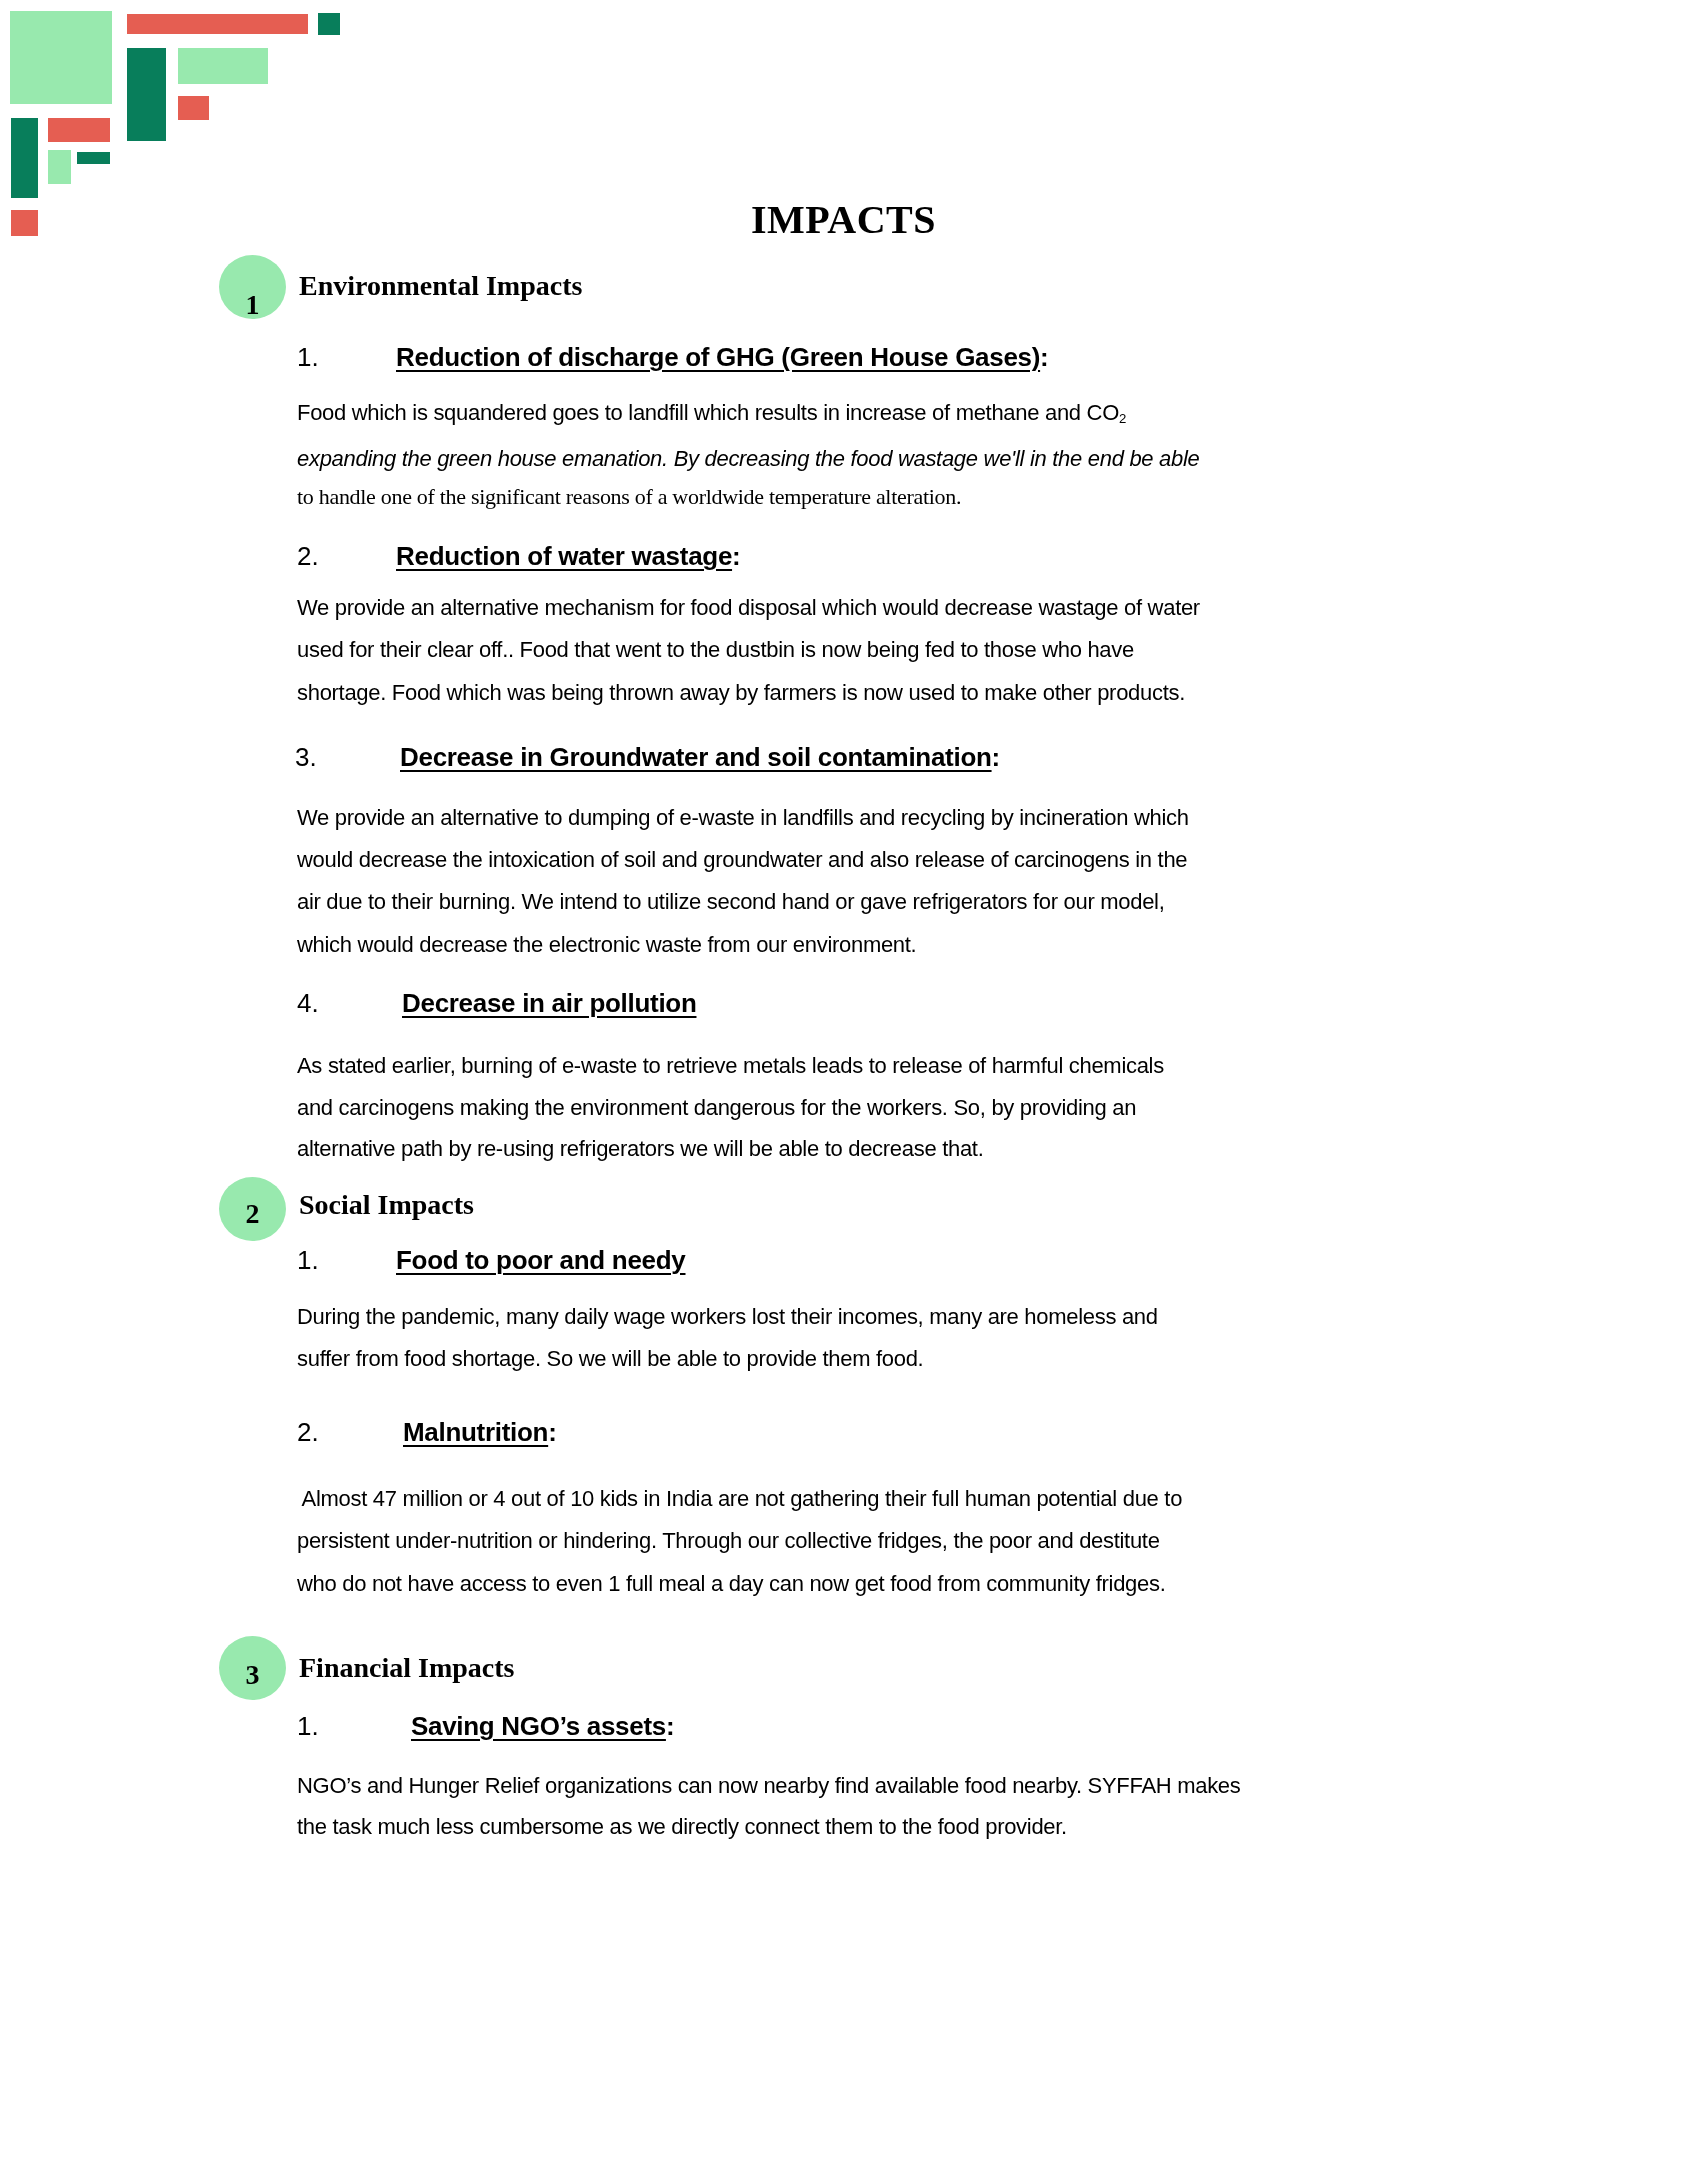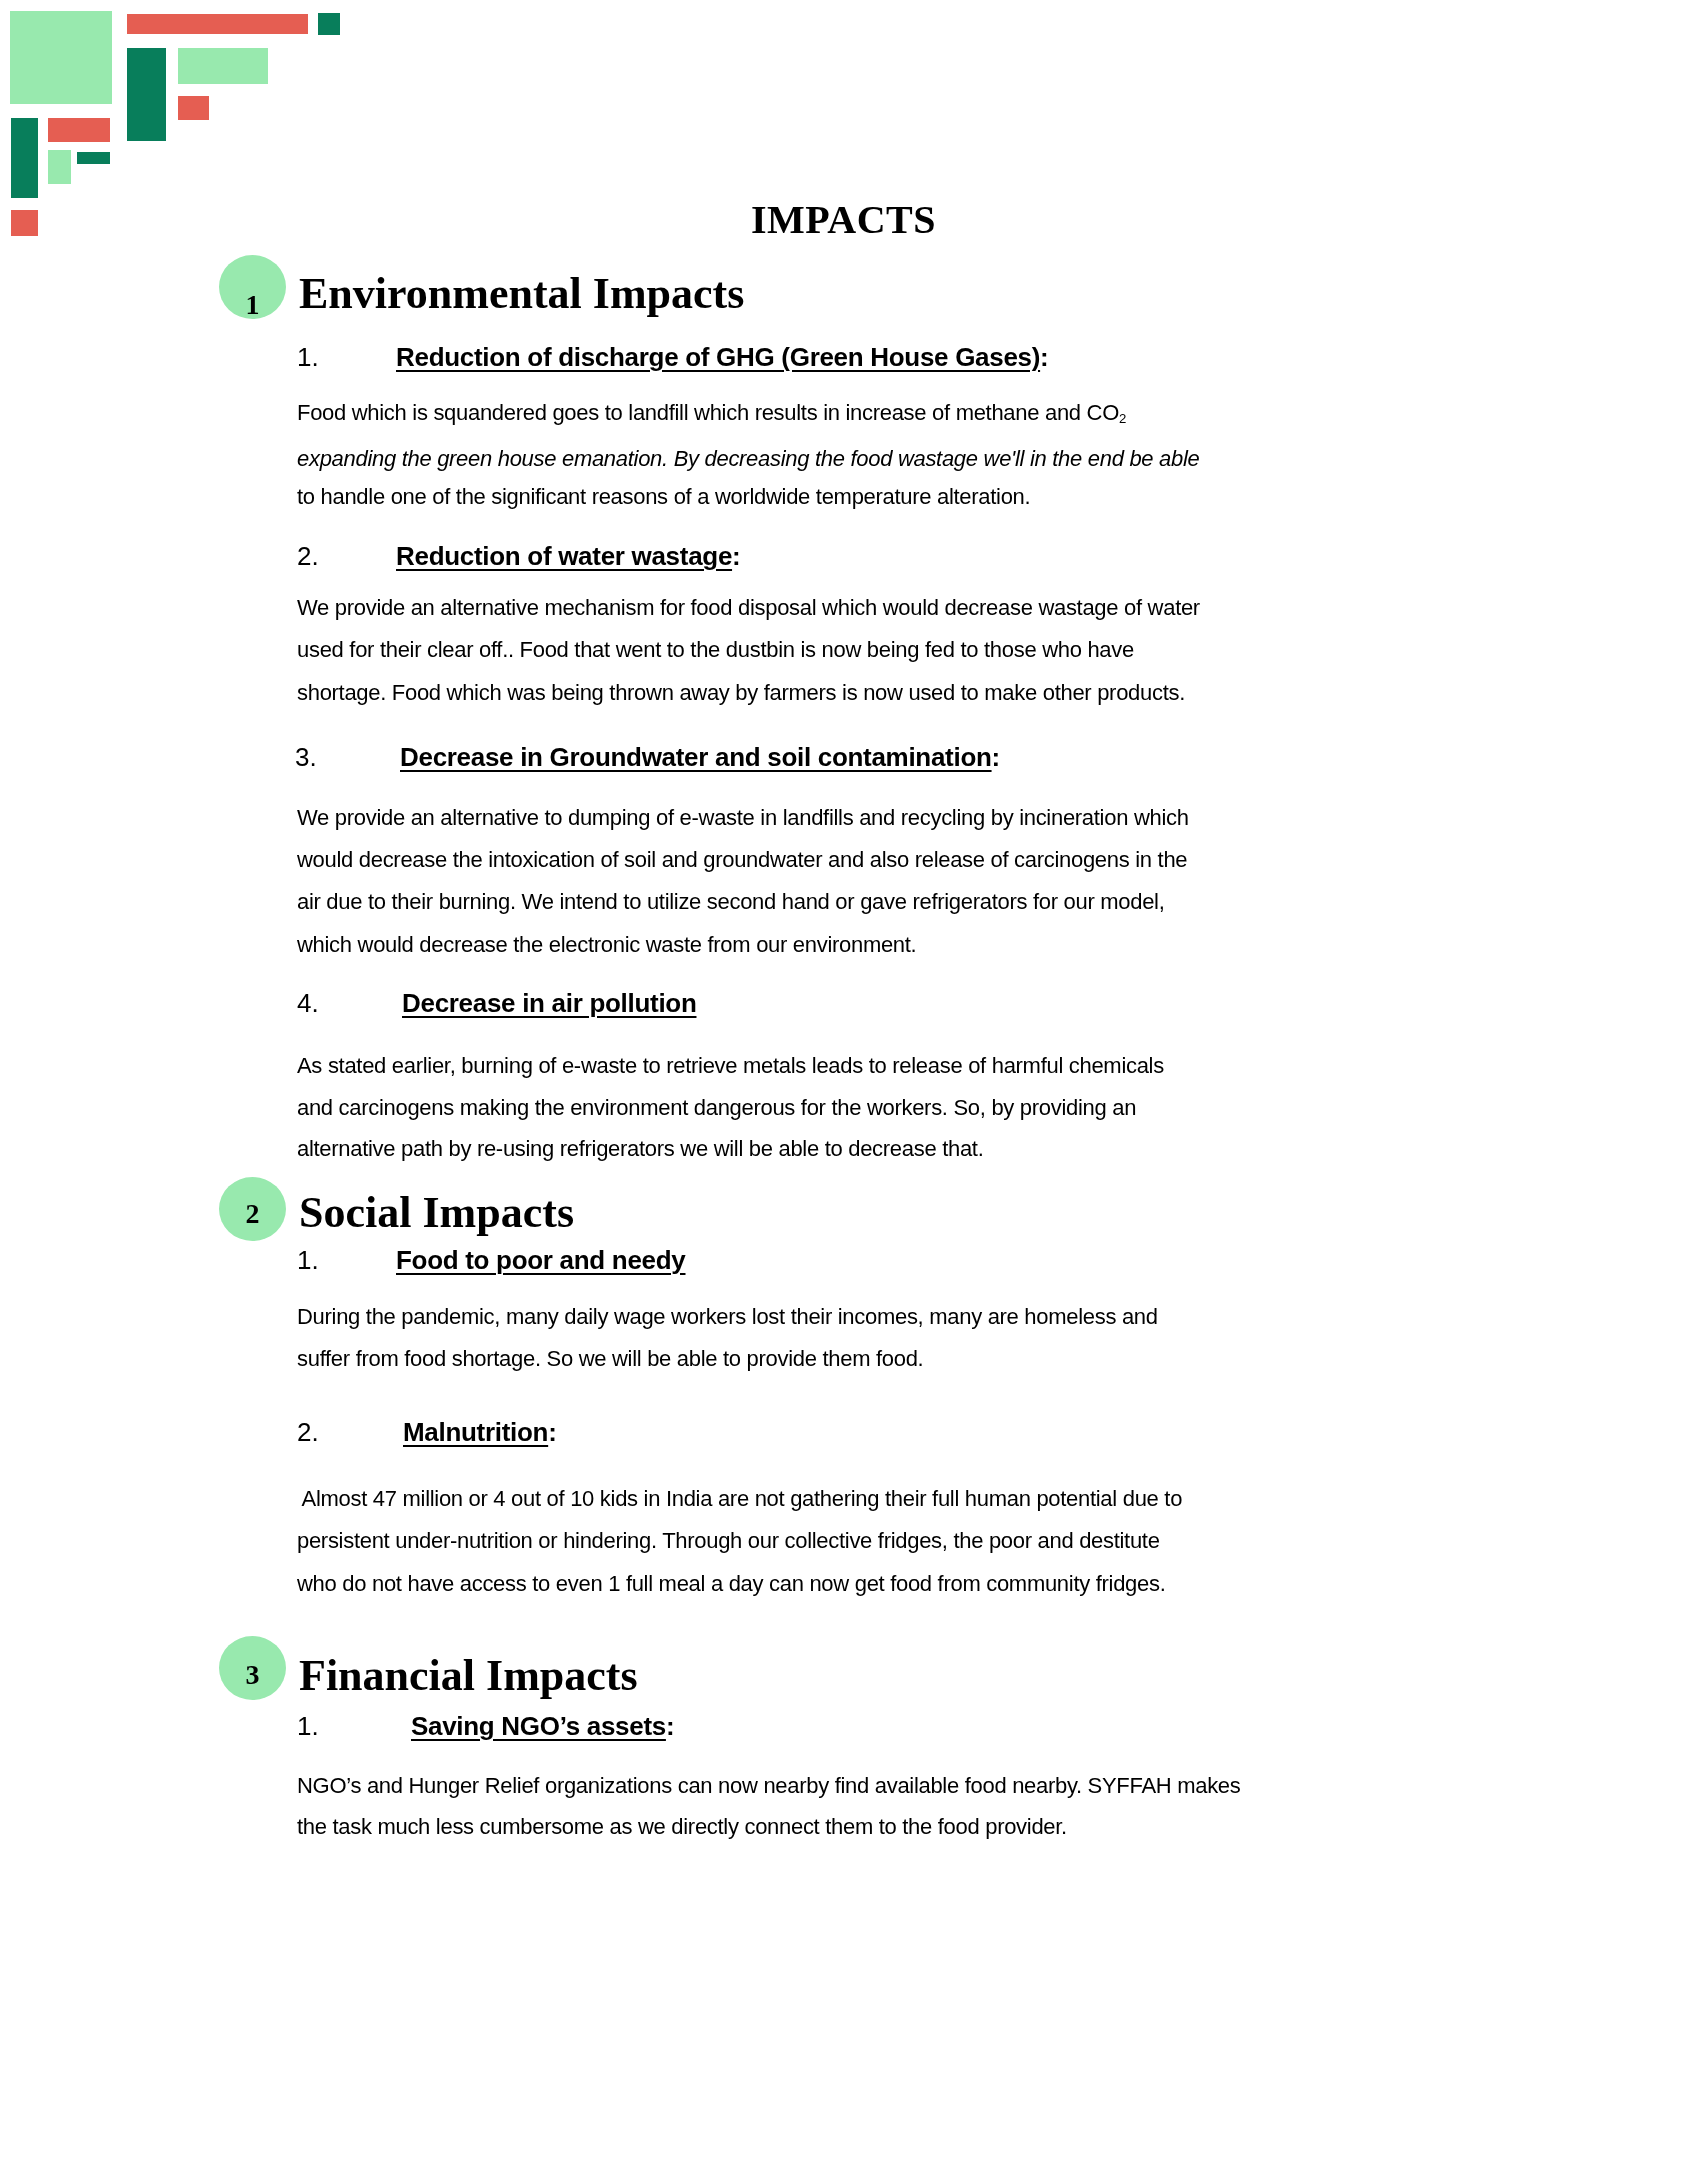--- a/index.html
+++ b/index.html
@@ -7,21 +7,21 @@
   .deco { position: absolute; }
   .c-light { background: #98E9AE; }
   .c-red { background: #E55E52; }
   .c-dark { background: #087E5B; }
   .title { position: absolute; left: 0; width: 1687px; text-align: center; top: 200px;
     font-family: "Liberation Serif", "DejaVu Serif", serif; font-weight: bold; font-size: 40px; line-height: 1; letter-spacing: 0.5px; }
   .circle { position: absolute; width: 67px; height: 64px; border-radius: 50%; background: #98E9AE; left: 219px; }
   .numeral { position: absolute; left: 0; width: 67px; text-align: center;
     font-family: "Liberation Serif", "DejaVu Serif", serif; font-weight: bold; font-size: 28px; line-height: 1; }
   .heading { position: absolute; left: 299px; font-family: "Liberation Serif", "DejaVu Serif", serif;
-    font-weight: bold; font-size: 44px; line-height: 1; white-space: nowrap; }
+    font-weight: bold; font-size: 28px; line-height: 1; white-space: nowrap; }
   .line { position: absolute; left: 297px; font-family: "Liberation Sans", "DejaVu Sans", sans-serif;
     font-size: 22px; line-height: 1; white-space: nowrap; letter-spacing: -0.3px; }
   .num { position: absolute; font-family: "Liberation Sans", "DejaVu Sans", sans-serif; font-size: 26px; line-height: 1; }
   .label { position: absolute; font-family: "Liberation Sans", "DejaVu Sans", sans-serif; font-size: 26px; line-height: 1; white-space: nowrap; letter-spacing: -0.3px; font-weight: bold; }
   .label u { text-decoration: underline; text-decoration-thickness: 1.6px; text-underline-offset: 3.8px; }
   sub { font-size: 60%; vertical-align: -0.2em; line-height: 0; }
 </style>
 </head>
 <body>
 
@@ -44,21 +44,21 @@
 <div>
   <div class="circle" style="top:255px;">
     <span class="numeral" style="top:36px;">1</span>
   </div>
   <div class="heading" style="top:272px;">Environmental Impacts</div>
 
   <span class="num" style="left:297px;top:344px;">1.</span>
   <span class="label" style="left:396px;top:344px;"><u>Reduction of discharge of GHG (Green House Gases)</u><span>:</span></span>
   <div class="line" style="top:402px;"><span>Food which is squandered goes to landfill which results in increase of methane and CO</span><sub>2</sub></div>
   <div class="line" style="top:448px;font-style:italic;">expanding the green house emanation. By decreasing the food wastage we'll in the end be able</div>
-  <div class="line" style="top:486px;">to handle one of the significant reasons of a worldwide temperature alteration.</div>
+  <div class="line" style="top:486px;font-family:Liberation Serif, serif;">to handle one of the significant reasons of a worldwide temperature alteration.</div>
 
   <span class="num" style="left:297px;top:543px;">2.</span>
   <span class="label" style="left:396px;top:543px;"><u>Reduction of water wastage</u><span>:</span></span>
   <div class="line" style="top:597px;">We provide an alternative mechanism for food disposal which would decrease wastage of water</div>
   <div class="line" style="top:639px;">used for their clear off.. Food that went to the dustbin is now being fed to those who have</div>
   <div class="line" style="top:682px;">shortage. Food which was being thrown away by farmers is now used to make other products.</div>
 
   <span class="num" style="left:295px;top:744px;">3.</span>
   <span class="label" style="left:400px;top:744px;"><u>Decrease in Groundwater and soil contamination</u><span>:</span></span>
   <div class="line" style="top:807px;">We provide an alternative to dumping of e-waste in landfills and recycling by incineration which</div>

